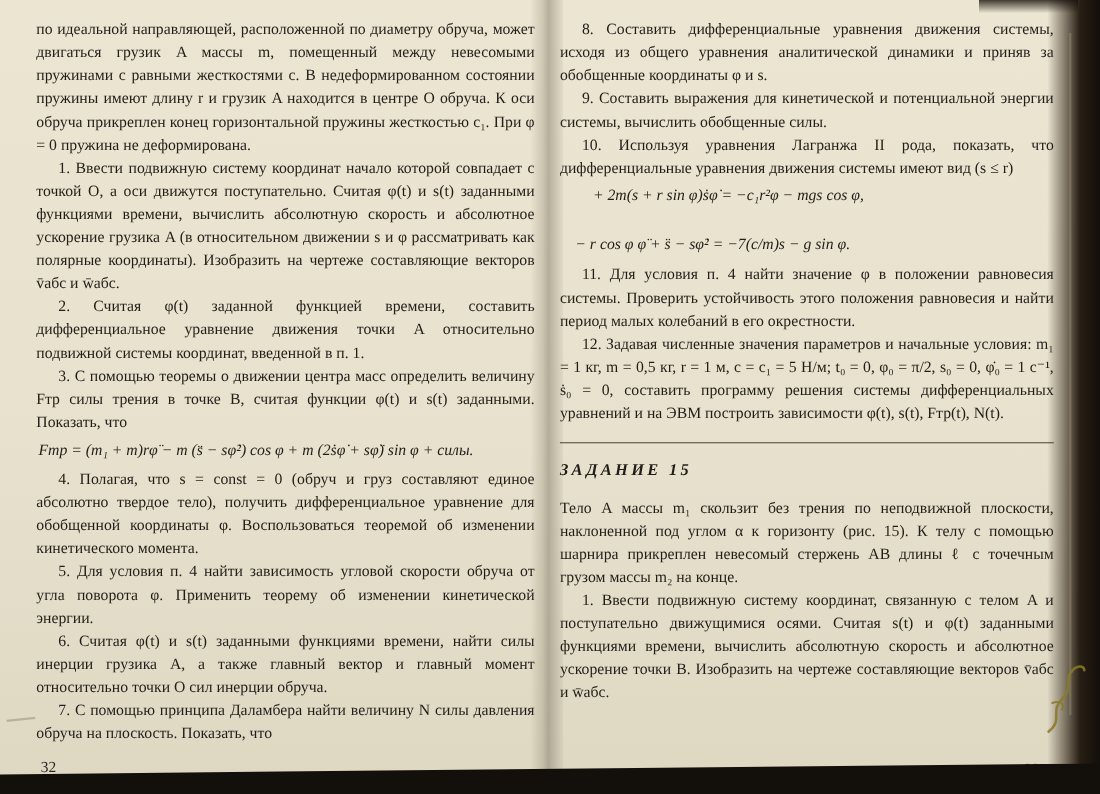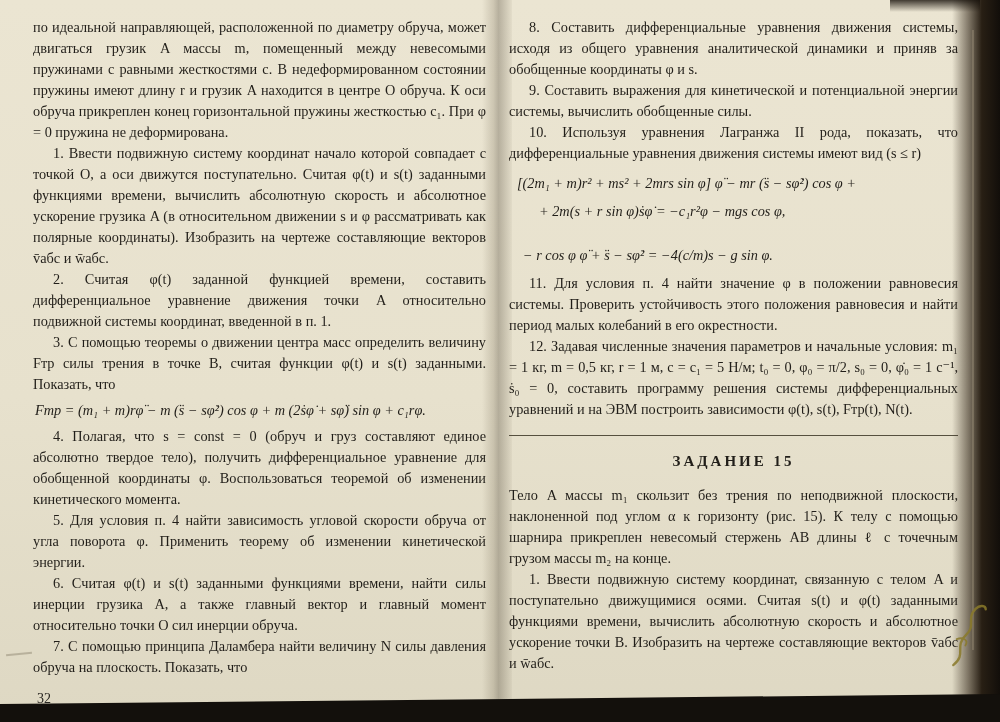--- a/index.html
+++ b/index.html
@@ -16,22 +16,22 @@
   .page p.cont { text-indent:0; }
   .formula { font-style:italic; font-size:14.3px; line-height:21px; text-align:left; }
   .f-friction { margin:5px 0 5px 2px; }
   .f-pressure { margin:6px 0 4px 16px; }
   .fb { font-style:italic; font-size:14.3px; line-height:28px; }
   .fb1 { margin:5px 0 0 8px; }
   .fb2 { margin:0 0 16px 30px; }
   .fb3 { margin:0 0 4px 14px; }
   .task-heading-wrap { margin-top:15px; border-top:1px solid #56503f; }
   .task-heading-wrap h2 {
-    text-align:center; font-size:15px; font-weight:bold;
-    letter-spacing:3px; margin:17px 0 15px;
+    font-size:15px; font-weight:bold;
+    letter-spacing:3px; margin:17px 0 15px;font-style:italic;
   }
   .pageno { position:absolute; font-size:14px; color:#2a2722; }
   .pageno-left  { left:37px;  top:691px;text-align:center; }
   .pageno-right { left:931px; top:693px; }
   .gutter {
     position:absolute; left:482px; top:0; width:30px; height:722px; pointer-events:none;
     background: linear-gradient(90deg, rgba(90,78,56,0) 0%, rgba(90,78,56,0.20) 38%, rgba(62,53,38,0.30) 55%, rgba(90,78,56,0.05) 100%);
   }
   .edge-right {
     position:absolute; top:0; right:0; width:48px; height:722px; pointer-events:none;
@@ -62,34 +62,33 @@
 </head>
 <body>
 
 <div class="scan">
 
   <div class="col col-left page">
     <p class="cont">по идеальной направляющей, расположенной по диаметру обруча, может двигаться грузик A массы m, помещенный между невесомыми пружинами с равными жесткостями c. В недеформированном состоянии пружины имеют длину r и грузик A находится в центре O обруча. К оси обруча прикреплен конец горизонтальной пружины жесткостью c₁. При φ = 0 пружина не деформирована.</p>
     <p>1. Ввести подвижную систему координат начало которой совпадает с точкой O, а оси движутся поступательно. Считая φ(t) и s(t) заданными функциями времени, вычислить абсолютную скорость и абсолютное ускорение грузика A (в относительном движении s и φ рассматривать как полярные координаты). Изобразить на чертеже составляющие векторов v̄абс и w̄абс.</p>
     <p>2. Считая φ(t) заданной функцией времени, составить дифференциальное уравнение движения точки A относительно подвижной системы координат, введенной в п. 1.</p>
     <p>3. С помощью теоремы о движении центра масс определить величину Fтр силы трения в точке B, считая функции φ(t) и s(t) заданными. Показать, что</p>
-    <div class="formula f-friction">Fтр = (m₁ + m)rφ̈ − m (s̈ − sφ̇²) cos φ + m (2ṡφ̇ + sφ̈) sin φ + c₁rφ.</div>
+    <div class="formula f-friction">Fтр = (m₁ + m)rφ̈ − m (s̈ − sφ̇²) cos φ + m (2ṡφ̇ + sφ̈) sin φ + силы.</div>
     <p>4. Полагая, что s = const = 0 (обруч и груз составляют единое абсолютно твердое тело), получить дифференциальное уравнение для обобщенной координаты φ. Воспользоваться теоремой об изменении кинетического момента.</p>
     <p>5. Для условия п. 4 найти зависимость угловой скорости обруча от угла поворота φ. Применить теорему об изменении кинетической энергии.</p>
     <p>6. Считая φ(t) и s(t) заданными функциями времени, найти силы инерции грузика A, а также главный вектор и главный момент относительно точки O сил инерции обруча.</p>
     <p>7. С помощью принципа Даламбера найти величину N силы давления обруча на плоскость. Показать, что</p>
   </div>
 
   <div class="col col-right page">
     <p>8. Составить дифференциальные уравнения движения системы, исходя из общего уравнения аналитической динамики и приняв за обобщенные координаты φ и s.</p>
     <p>9. Составить выражения для кинетической и потенциальной энергии системы, вычислить обобщенные силы.</p>
     <p>10. Используя уравнения Лагранжа II рода, показать, что дифференциальные уравнения движения системы имеют вид (s ≤ r)</p>
-    <div class="fb fb1">[(2m₁ + m)r² + ms² + 2mrs sin φ] φ̈ − mr (s̈ − sφ̇²) cos φ +</div>
     <div class="fb fb2">+ 2m(s + r sin φ)ṡφ̇ = −c₁r²φ − mgs cos φ,</div>
-    <div class="fb fb3">− r cos φ φ̈ + s̈ − sφ̇² = −4(c/m)s − g sin φ.</div>
+    <div class="fb fb3">− r cos φ φ̈ + s̈ − sφ̇² = −7(c/m)s − g sin φ.</div>
     <p>11. Для условия п. 4 найти значение φ в положении равновесия системы. Проверить устойчивость этого положения равновесия и найти период малых колебаний в его окрестности.</p>
     <p>12. Задавая численные значения параметров и начальные условия: m₁ = 1 кг, m = 0,5 кг, r = 1 м, c = c₁ = 5 Н/м; t₀ = 0, φ₀ = π/2, s₀ = 0, φ̇₀ = 1 c⁻¹, ṡ₀ = 0, составить программу решения системы дифференциальных уравнений и на ЭВМ построить зависимости φ(t), s(t), Fтр(t), N(t).</p>
     <div class="task-heading-wrap">
       <h2>ЗАДАНИЕ 15</h2>
     </div>
     <p class="cont">Тело A массы m₁ скользит без трения по неподвижной плоскости, наклоненной под углом α к горизонту (рис. 15). К телу с помощью шарнира прикреплен невесомый стержень AB длины ℓ с точечным грузом массы m₂ на конце.</p>
     <p>1. Ввести подвижную систему координат, связанную с телом A и поступательно движущимися осями. Считая s(t) и φ(t) заданными функциями времени, вычислить абсолютную скорость и абсолютное ускорение точки B. Изобразить на чертеже составляющие векторов v̄абс и w̄абс.</p>
   </div>
 
   <div class="pageno pageno-left">32</div>

